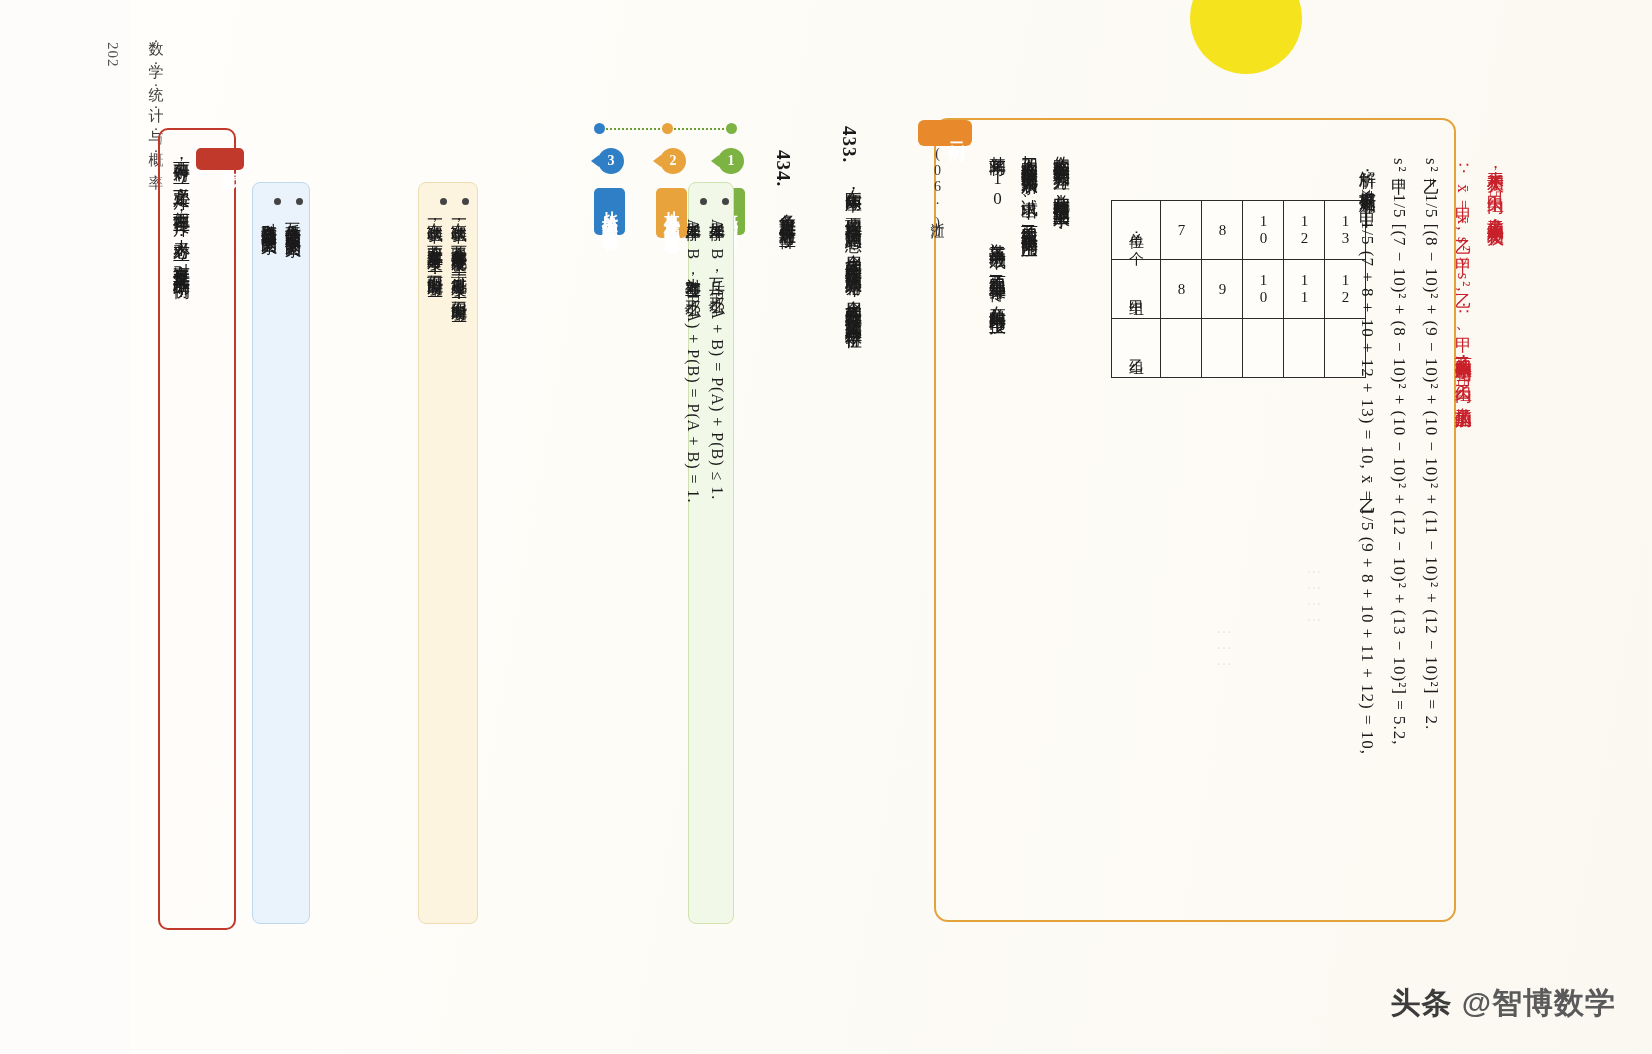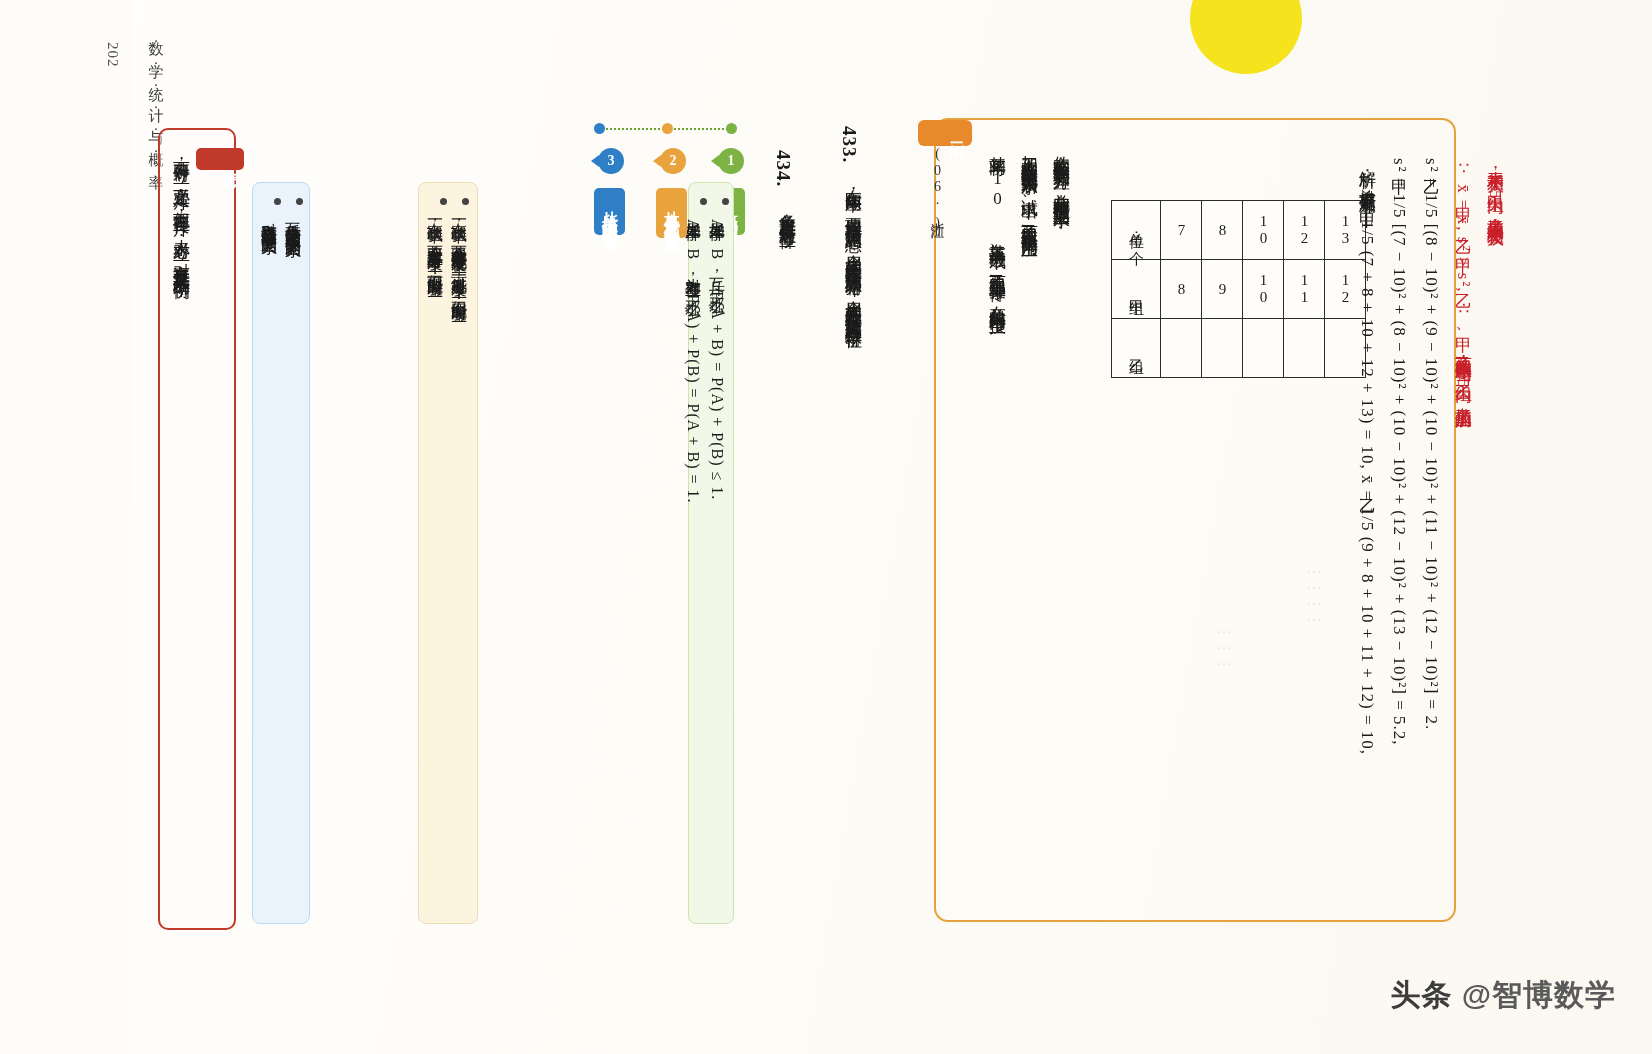--- a/index.html
+++ b/index.html
@@ -311,21 +311,21 @@
     writing-mode: vertical-rl;
     text-orientation: upright;
     letter-spacing: 1.5px;
     white-space: nowrap;
   }
 
   
   .watermark {
     position: absolute;
     right: 36px;
-    bottom: 38px;
+    bottom: 30px;
     font-size: 30px;
     font-weight: bold;
     color: #5a5a5a;
     font-family: "Liberation Sans", sans-serif;
     letter-spacing: 1px;
   }
   .watermark .tt {
     color: #3c3c3c;
   }
 

